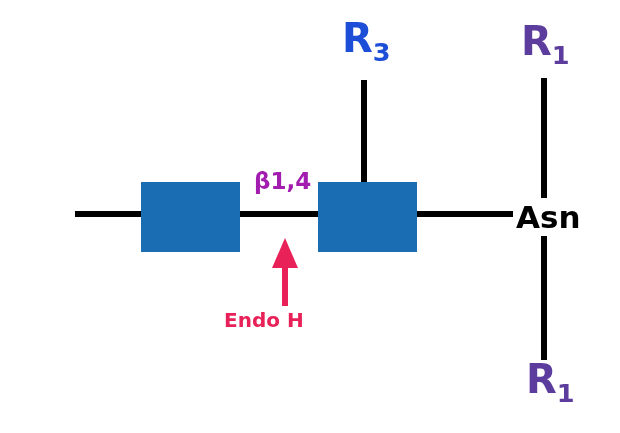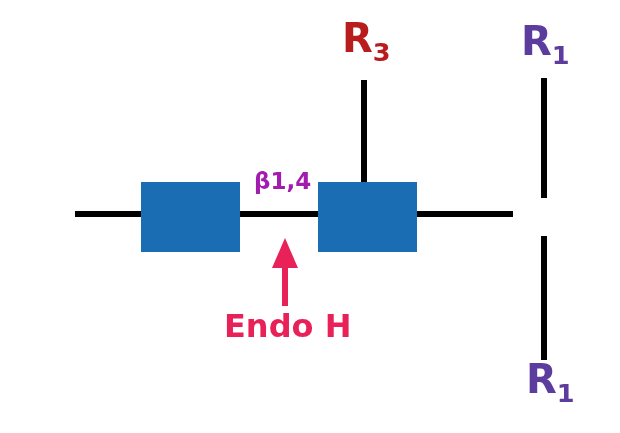--- a/index.html
+++ b/index.html
@@ -39,28 +39,28 @@
     white-space: nowrap;
     color: #000000;
   }
   .r-label { font-size: 40px; }
   .r-label sub {
     font-size: 0.64em;
     vertical-align: -0.35em;
     line-height: 1;
   }
   .r2-label      { left: 24px;  top: 186px; color: #149a52; }
-  .r3-label      { left: 342px; top: 18px;  color: #b91c1c; }
+  .r3-label      { left: 342px; top: 18px;  color: #1d4ed8; }
   .r1-top-label  { left: 521px; top: 21px;  color: #5c3d9e; }
   .r1-bot-label  { left: 526px; top: 359px; color: #5c3d9e; }
   .asn-label     { left: 516px; top: 202px; font-size: 31px; color: #000000; }
   .beta-label    { font-size: 23px; color: #a21caf; }
   .beta14-label  { left: 254px; top: 170px; }
   .beta1n-label  { left: 427px; top: 170px; }
-  .endoh-label   { left: 224px; top: 310px; font-size: 32px; color: #e82158; }
+  .endoh-label   { left: 224px; top: 310px; font-size: 20px; color: #e82158; }
   .arrow-head {
     position: absolute;
     left: 272px;
     top: 238px;
     width: 0;
     height: 0;
     border-left: 13px solid transparent;
     border-right: 13px solid transparent;
     border-bottom: 30px solid #e82158;
   }
@@ -88,18 +88,19 @@
 
 
   <div class="lbl r-label r3-label"><span>R</span><sub>3</sub></div>
 
   <div class="lbl r-label r1-top-label"><span>R</span><sub>1</sub></div>
 
   <div class="lbl r-label r1-bot-label"><span>R</span><sub>1</sub></div>
 
   <div class="lbl beta-label beta14-label">β1,4</div>
 
+  <div class="lbl asn-label">Asn</div>
 
   <div class="arrow-head"></div>
   <div class="arrow-shaft"></div>
   <div class="lbl endoh-label">Endo H</div>
 
 </div>
 
 </body></html>

